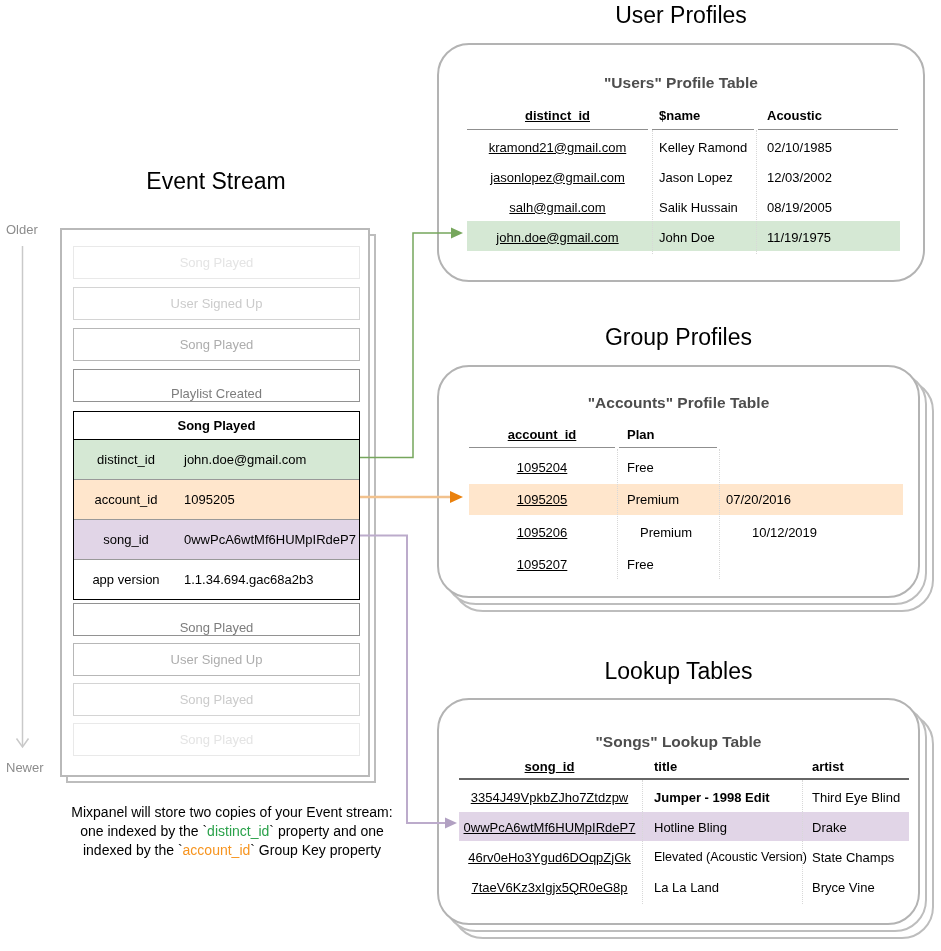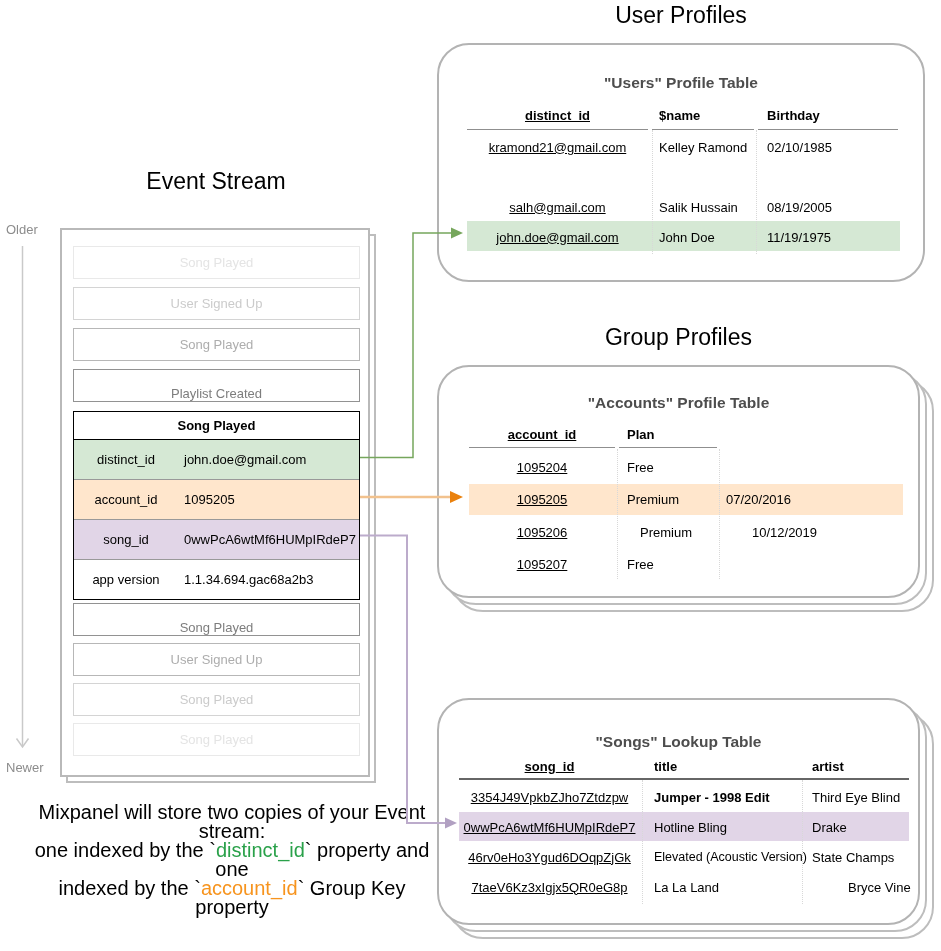--- a/index.html
+++ b/index.html
@@ -44,21 +44,21 @@
   .ev-card { position:absolute; left:73px; top:411px; width:287px; border:1px solid #000; background:#fff; box-sizing:border-box; }
   .ev-head { height:27px; display:flex; align-items:center; justify-content:center; font-weight:bold; font-size:13px; border-bottom:1px solid #000; }
   .ev-row  { height:39px; display:flex; align-items:center; font-size:13px; border-bottom:1px solid #999; }
   .ev-row:last-child { border-bottom:none; }
   .ev-key { width:104px; text-align:center; }
   .ev-val { margin-left:6px; white-space:nowrap; }
 
   .axis-label { position:absolute; font-size:13px; color:#8c8c8c; }
 
   
-  .caption { position:absolute; left:32px; top:803px; width:400px; text-align:center; font-size:20px; line-height:19px; color:#000; }
+  .caption { position:absolute; left:32px; top:803px; width:400px; text-align:center; font-size:14px; line-height:19px; color:#000; }
   .code { white-space:pre; }
 
   svg.overlay { position:absolute; left:0; top:0; pointer-events:none; z-index:6; }
 </style>
 </head>
 <body>
 
 <div class="canvas">
 
   <div class="section-title" style="left:36px; top:168px; width:360px;">Event Stream</div>
@@ -120,28 +120,33 @@
   <div class="card" style="left:437px; top:43px; width:488px; height:239px;">
     <div class="tbl-title" style="top:29px;">"Users" Profile Table</div>
 
     <div class="hl" style="left: 28px; top: 176px; width: 433px; height: 30px; background-color: rgb(213, 232, 212);"></div>
     <div class="vdot" style="left:213px; top:85px; height:124px;"></div>
     <div class="vdot" style="left:317px; top:85px; height:124px;"></div>
 
     <div class="thead" style="left:28px; top:63px; width:431px; height:22px; grid-template-columns:181px 102px 140px;">
       <div class="c-center key">distinct_id</div>
       <div class="c-left" style="padding-left:7px;">$name</div>
-      <div class="c-left" style="padding-left:9px;">Birthday</div>
+      <div class="c-left" style="padding-left:9px;">Acoustic</div>
     </div>
 
     <div class="trow" style="left:28px; top:87px; width:431px; height:30px; grid-template-columns:181px 102px 140px;">
       <div class="c-center key">kramond21@gmail.com</div>
       <div class="c-left" style="padding-left:7px;">Kelley Ramond</div>
       <div class="c-left" style="padding-left:9px;">02/10/1985</div>
     </div>
+    <div class="trow" style="left:28px; top:117px; width:431px; height:30px; grid-template-columns:181px 102px 140px;">
+      <div class="c-center key">jasonlopez@gmail.com</div>
+      <div class="c-left" style="padding-left:7px;">Jason Lopez</div>
+      <div class="c-left" style="padding-left:9px;">12/03/2002</div>
+    </div>
     <div class="trow" style="left:28px; top:147px; width:431px; height:30px; grid-template-columns:181px 102px 140px;">
       <div class="c-center key">salh@gmail.com</div>
       <div class="c-left" style="padding-left:7px;">Salik Hussain</div>
       <div class="c-left" style="padding-left:9px;">08/19/2005</div>
     </div>
     <div class="trow" style="left:28px; top:177px; width:431px; height:30px; grid-template-columns:181px 102px 140px;">
       <div class="c-center key">john.doe@gmail.com</div>
       <div class="c-left" style="padding-left:7px;">John Doe</div>
       <div class="c-left" style="padding-left:9px;">11/19/1975</div>
     </div>
@@ -178,20 +183,21 @@
       <div class="c-left" style="padding-left:8px;">Premium</div>
       <div class="c-left" style="padding-left:5px;">10/12/2019</div>
     </div>
     <div class="trow" style="left:30px; top:182px; width:434px; height:31px; grid-template-columns:146px 98px 182px;">
       <div class="c-center key">1095207</div>
       <div class="c-left" style="padding-left:8px;">Free</div>
       <div class="c-left" style="padding-left:5px;"></div>
     </div>
   </div>
 
+  <div class="section-title" style="left:437px; top:658px; width:483px;">Lookup Tables</div>
 
   <div class="stackLayer" style="left:451px; top:712px; width:483px; height:227px;"></div>
   <div class="stackLayer" style="left:444px; top:705px; width:483px; height:227px;"></div>
   <div class="card" style="left:437px; top:698px; width:483px; height:227px;">
     <div class="tbl-title" style="top:33px;">"Songs" Lookup Table</div>
 
     <div class="hl" style="left: 20px; top: 112px; width: 450px; height: 29px; background-color: rgb(225, 213, 231);"></div>
     <div class="vdot" style="left:203px; top:80px; height:124px;"></div>
     <div class="vdot" style="left:363px; top:80px; height:124px;"></div>
 
@@ -213,21 +219,21 @@
       <div class="c-left" style="padding-left:8px;">Drake</div>
     </div>
     <div class="trow" style="left:20px; top:142px; width:450px; height:30px; grid-template-columns:181px 156px 105px;">
       <div class="c-center key">46rv0eHo3Ygud6DOqpZjGk</div>
       <div class="c-left" style="padding-left:10px; font-size:12.5px;">Elevated (Acoustic Version)</div>
       <div class="c-left" style="padding-left:8px;">State Champs</div>
     </div>
     <div class="trow" style="left:20px; top:172px; width:450px; height:30px; grid-template-columns:181px 156px 105px;">
       <div class="c-center key">7taeV6Kz3xIgjx5QR0eG8p</div>
       <div class="c-left" style="padding-left:10px;">La La Land</div>
-      <div class="c-left" style="padding-left:8px;margin-left:36px;">Bryce Vine</div>
+      <div class="c-left" style="padding-left:8px;">Bryce Vine</div>
     </div>
   </div>
 
   <div class="caption">
     <span>Mixpanel will store two copies of your Event stream:</span><br>
     <span>one indexed by the `</span><span class="code" style="color: rgb(42, 161, 74);">distinct_id</span><span>` property and one</span><br>
     <span>indexed by the `</span><span class="code" style="color: rgb(247, 148, 30);">account_id</span><span>` Group Key property</span>
   </div>
 
   <svg class="overlay" width="941" height="951" viewBox="0 0 941 951">

